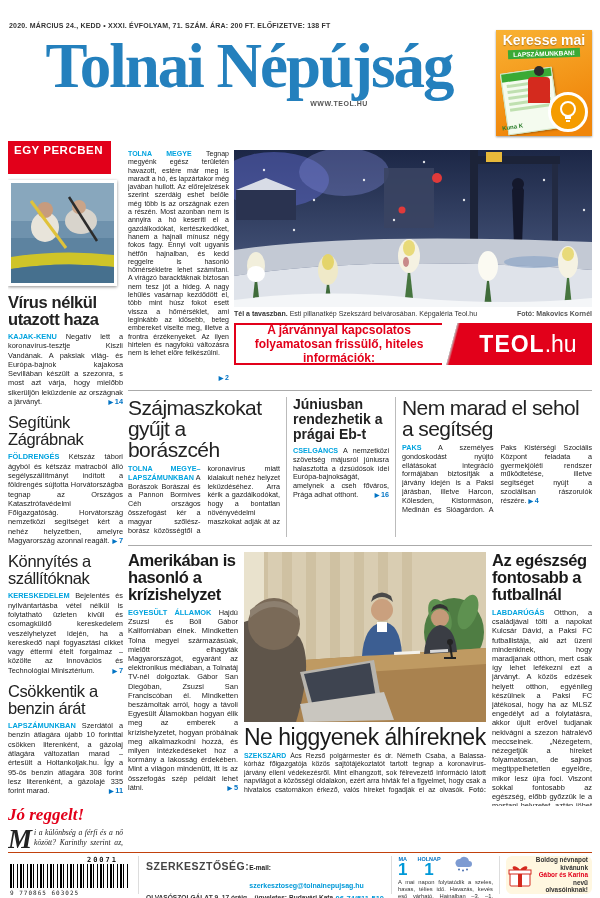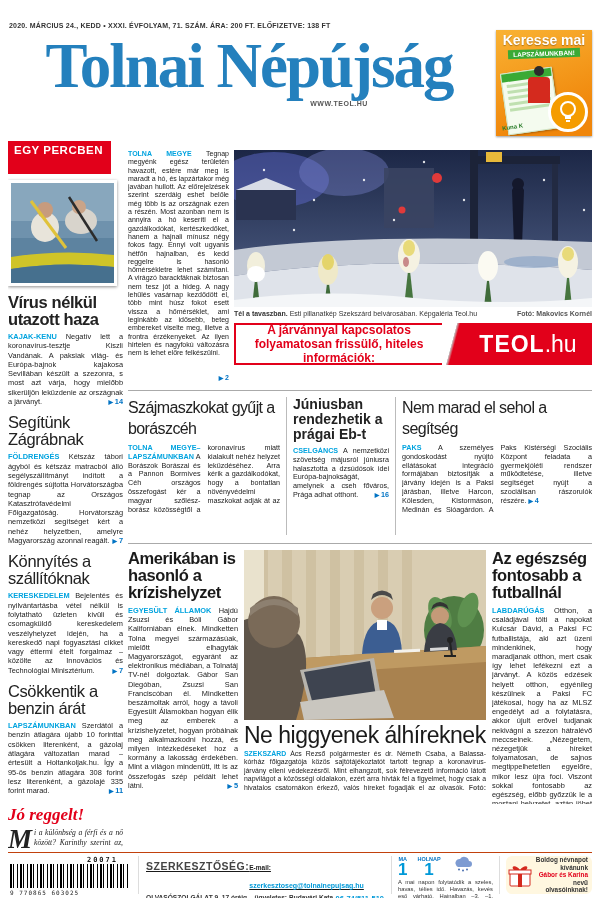--- a/index.html
+++ b/index.html
@@ -57,21 +57,21 @@
   .banner-left { flex:1; border:2px solid #e2001a; border-right:none; display:flex; align-items:center; justify-content:center; text-align:center; color:#e2001a; font-weight:bold; font-size:12px; line-height:14px; padding:0 6px; }
   .banner-chev { width:22px; background:linear-gradient(105deg,#fff 45%,#c9c9c9 46%,#e2001a 55%); }
   .banner-right { width:128px; background:#e2001a; color:#fff; display:flex; align-items:center; justify-content:center; }
   .brand-b { font-weight:bold; font-size:23px; letter-spacing:1px; }
   .brand-r { font-weight:400; font-size:23px; }
   .rule { border:none; border-top:1px solid #aaa; margin:8px 0 6px; }
   .mid-row { display:flex; }
   .mid-a { width:152px; }
   .mid-b { width:110px; border-left:1px solid #bbb; border-right:1px solid #bbb; padding:0 6px; margin:0 6px; }
   .mid-c { flex:1; }
-  .mid-a h2, .mid-c h2 { font-weight:400; font-size:16px; line-height:21px; letter-spacing:-.6px; color:#222; }
+  .mid-a h2, .mid-c h2 { font-weight:400; font-size:21px; line-height:21px; letter-spacing:-.6px; color:#222; }
   .mid-b h3 { font-weight:700; font-size:14px; line-height:15px; color:#222; }
   .mid-text { margin-top:5px; font-size:7.2px; line-height:8.8px; text-align:justify; position:relative; overflow:hidden; }
   .cols2 { column-count:2; column-gap:7px; height:72px; }
   .mid-b .mid-text { height:88px; }
   .bottom-row { display:flex; margin-top:2px; }
   .bot-a { width:110px; }
   .bot-b { width:242px; margin:0 6px; }
   .bot-c { flex:1; }
   .bot-a h2, .bot-c h2 { font-weight:700; font-size:16.5px; line-height:17px; letter-spacing:-.4px; }
   .bot-text { margin-top:5px; font-size:7.4px; line-height:9.2px; text-align:justify; position:relative; overflow:hidden; }
@@ -82,21 +82,21 @@
   .bot-b .bot-text { font-size:6.9px; line-height:8.4px; height:42px; margin-top:3px; }
 
   
   .footer { position:absolute; left:8px; right:8px; top:852px; height:42px; display:flex; border-top:1px solid #c2410c; padding-top:3px; }
   .bc-block { width:124px; position:relative; }
   .bc-num { position:absolute; right:14px; top:0; font-family:"DejaVu Sans Mono", monospace; font-size:7px; font-weight:bold; letter-spacing:2px; }
   .bc-bars { position:absolute; left:2px; top:8px; right:2px; height:24px;
      background:repeating-linear-gradient(90deg,#000 0 2px,#fff 2px 3px,#000 3px 4px,#fff 4px 7px,#000 7px 8px,#fff 8px 10px); }
   .bc-digits { position:absolute; left:2px; bottom:-2px; font-family:"DejaVu Sans Mono", monospace; font-size:6px; letter-spacing:1px; background:#fff; padding-right:3px; }
   .editorial { flex:1; border-left:1px solid #ddd; border-right:1px solid #ddd; padding:0 7px; margin-left:6px; }
-  .ed-head { display:flex; justify-content:flex-end; align-items:baseline;text-decoration:underline; }
+  .ed-head { display:flex; justify-content:flex-end; align-items:baseline; }
   .ed-title { font-size:10.5px; font-weight:bold; color:#444; letter-spacing:.5px; }
   .ed-mail-l { font-size:6.5px; font-weight:bold; }
   .ed-mail { font-size:7px; font-weight:bold; color:#0099d8; }
   .ed-row { display:flex; justify-content:space-between; font-size:6.6px; font-weight:bold; color:#333; margin-top:2.2px; }
   .ed-phone { color:#0099d8; font-size:7.5px; }
   .weather { width:108px; padding:0 6px; border-right:1px solid #ddd; }
   .w-top { display:flex; align-items:flex-start; gap:10px; }
   .w-cell { text-align:center; }
   .w-lab { font-size:5.5px; font-weight:bold; color:#0073c4; }
   .w-val { font-size:17px; font-weight:bold; color:#0099d8; line-height:15px; }

